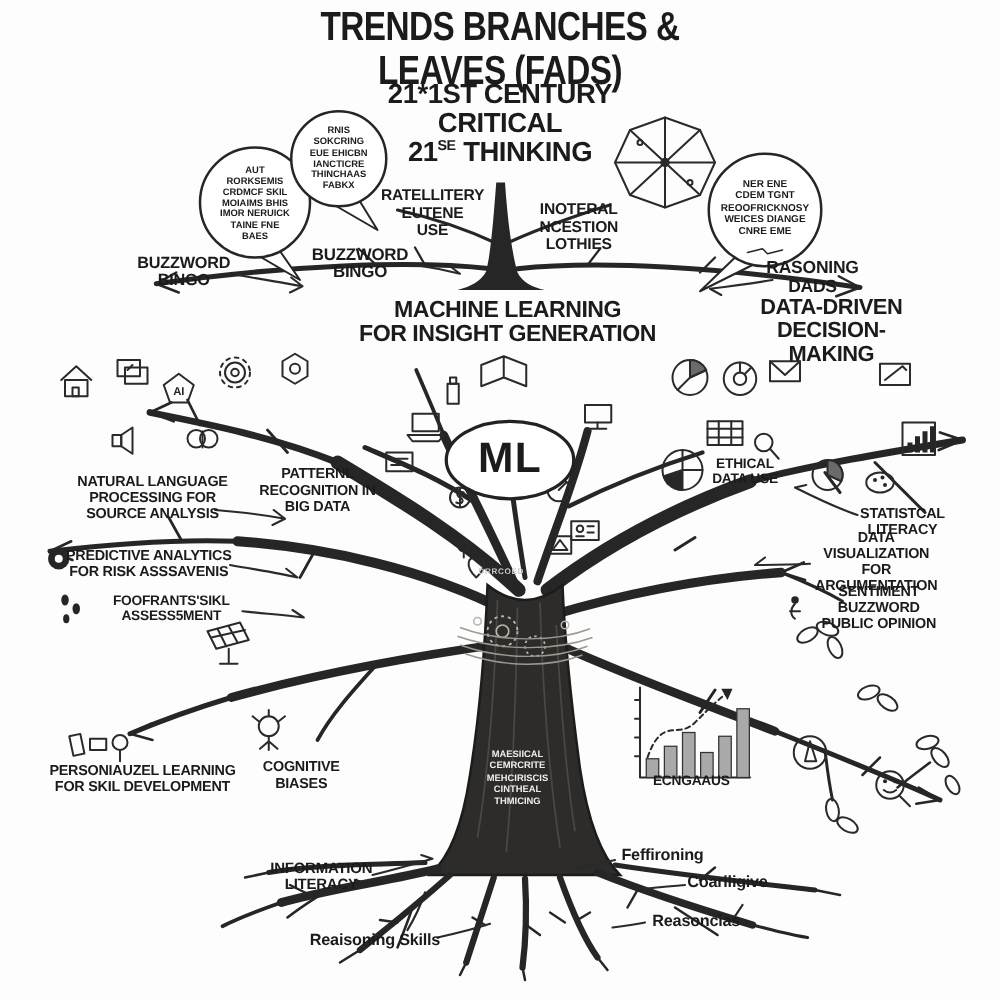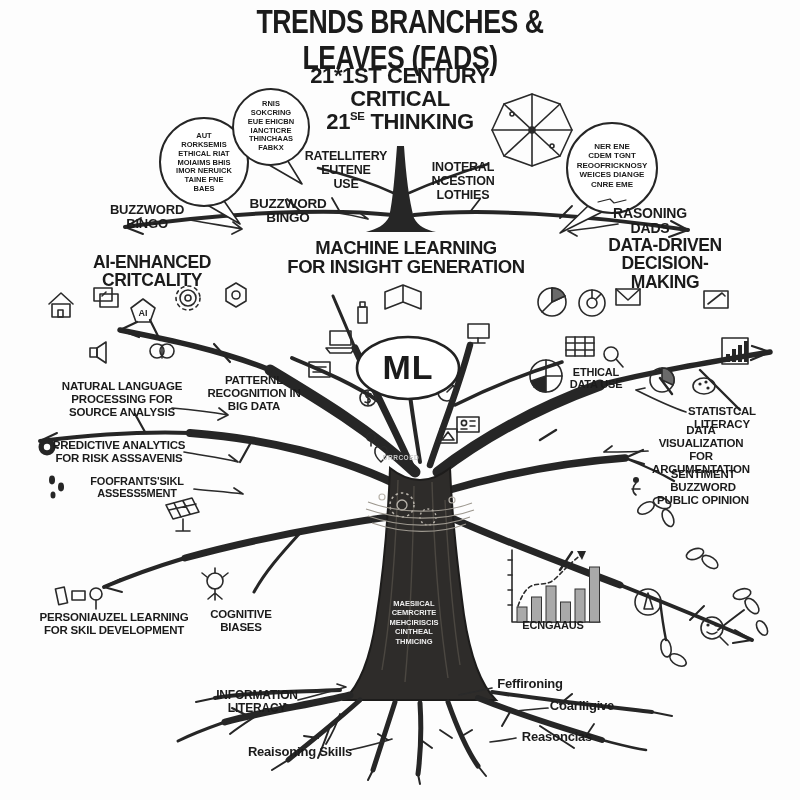--- a/index.html
+++ b/index.html
@@ -351,21 +351,21 @@
   </svg>
 
   <div class="lbl title" style="left:400px;top:40px;">TRENDS BRANCHES &amp; LEAVES (FADS)</div>
 
   <div class="lbl sub" style="left:400px;top:76px;">21*1ST CENTURY</div>
   <div class="lbl sub" style="left:400px;top:99px;">CRITICAL</div>
   <div class="lbl sub" style="left:400px;top:122px;"><span>21</span><sup class="se">SE</sup><span class="sp"></span><span>THINKING</span></div>
 
   <div class="lbl bubtxt" style="left:204px;top:163px;width:82px;">AUT
 RORKSEMIS
-ETHICAL RIAT
+CRDMCF SKIL
 MOIAIMS BHIS
 IMOR NERUICK
 TAINE FNE
 BAES</div>
   <div class="lbl bubtxt" style="left:271px;top:127px;width:72px;">RNIS
 SOKCRING
 EUE EHICBN
 IANCTICRE
 THINCHAAS
 FABKX</div>
@@ -381,22 +381,20 @@
 BINGO</div>
   <div class="lbl" style="left:463px;top:182px;font-size:12.5px;line-height:1.1;">INOTERAL
 NCESTION
 LOTHIES</div>
   <div class="lbl" style="left:346px;top:171px;font-size:12.5px;line-height:1.1;">RATELLITERY
 EUTENE
 USE</div>
   <div class="lbl" style="left:650px;top:221px;font-size:14px;line-height:1.05;">RASONING
 DADS</div>
 
-  <div class="lbl hdr" style="left:152px;top:271px;">AI-ENHANCED
-CRITCALITY</div>
   <div class="lbl hdr" style="left:406px;top:257px;font-size:18.5px;">MACHINE LEARNING
 FOR INSIGHT GENERATION</div>
   <div class="lbl hdr" style="left:665px;top:264px;">DATA-DRIVEN
 DECISION-MAKING</div>
 
   <div class="lbl ml" style="left:408px;top:367px;">ML</div>
 
   <div class="lbl small" style="left:122px;top:399px;">NATURAL LANGUAGE
 PROCESSING FOR
 SOURCE ANALYSIS</div>

